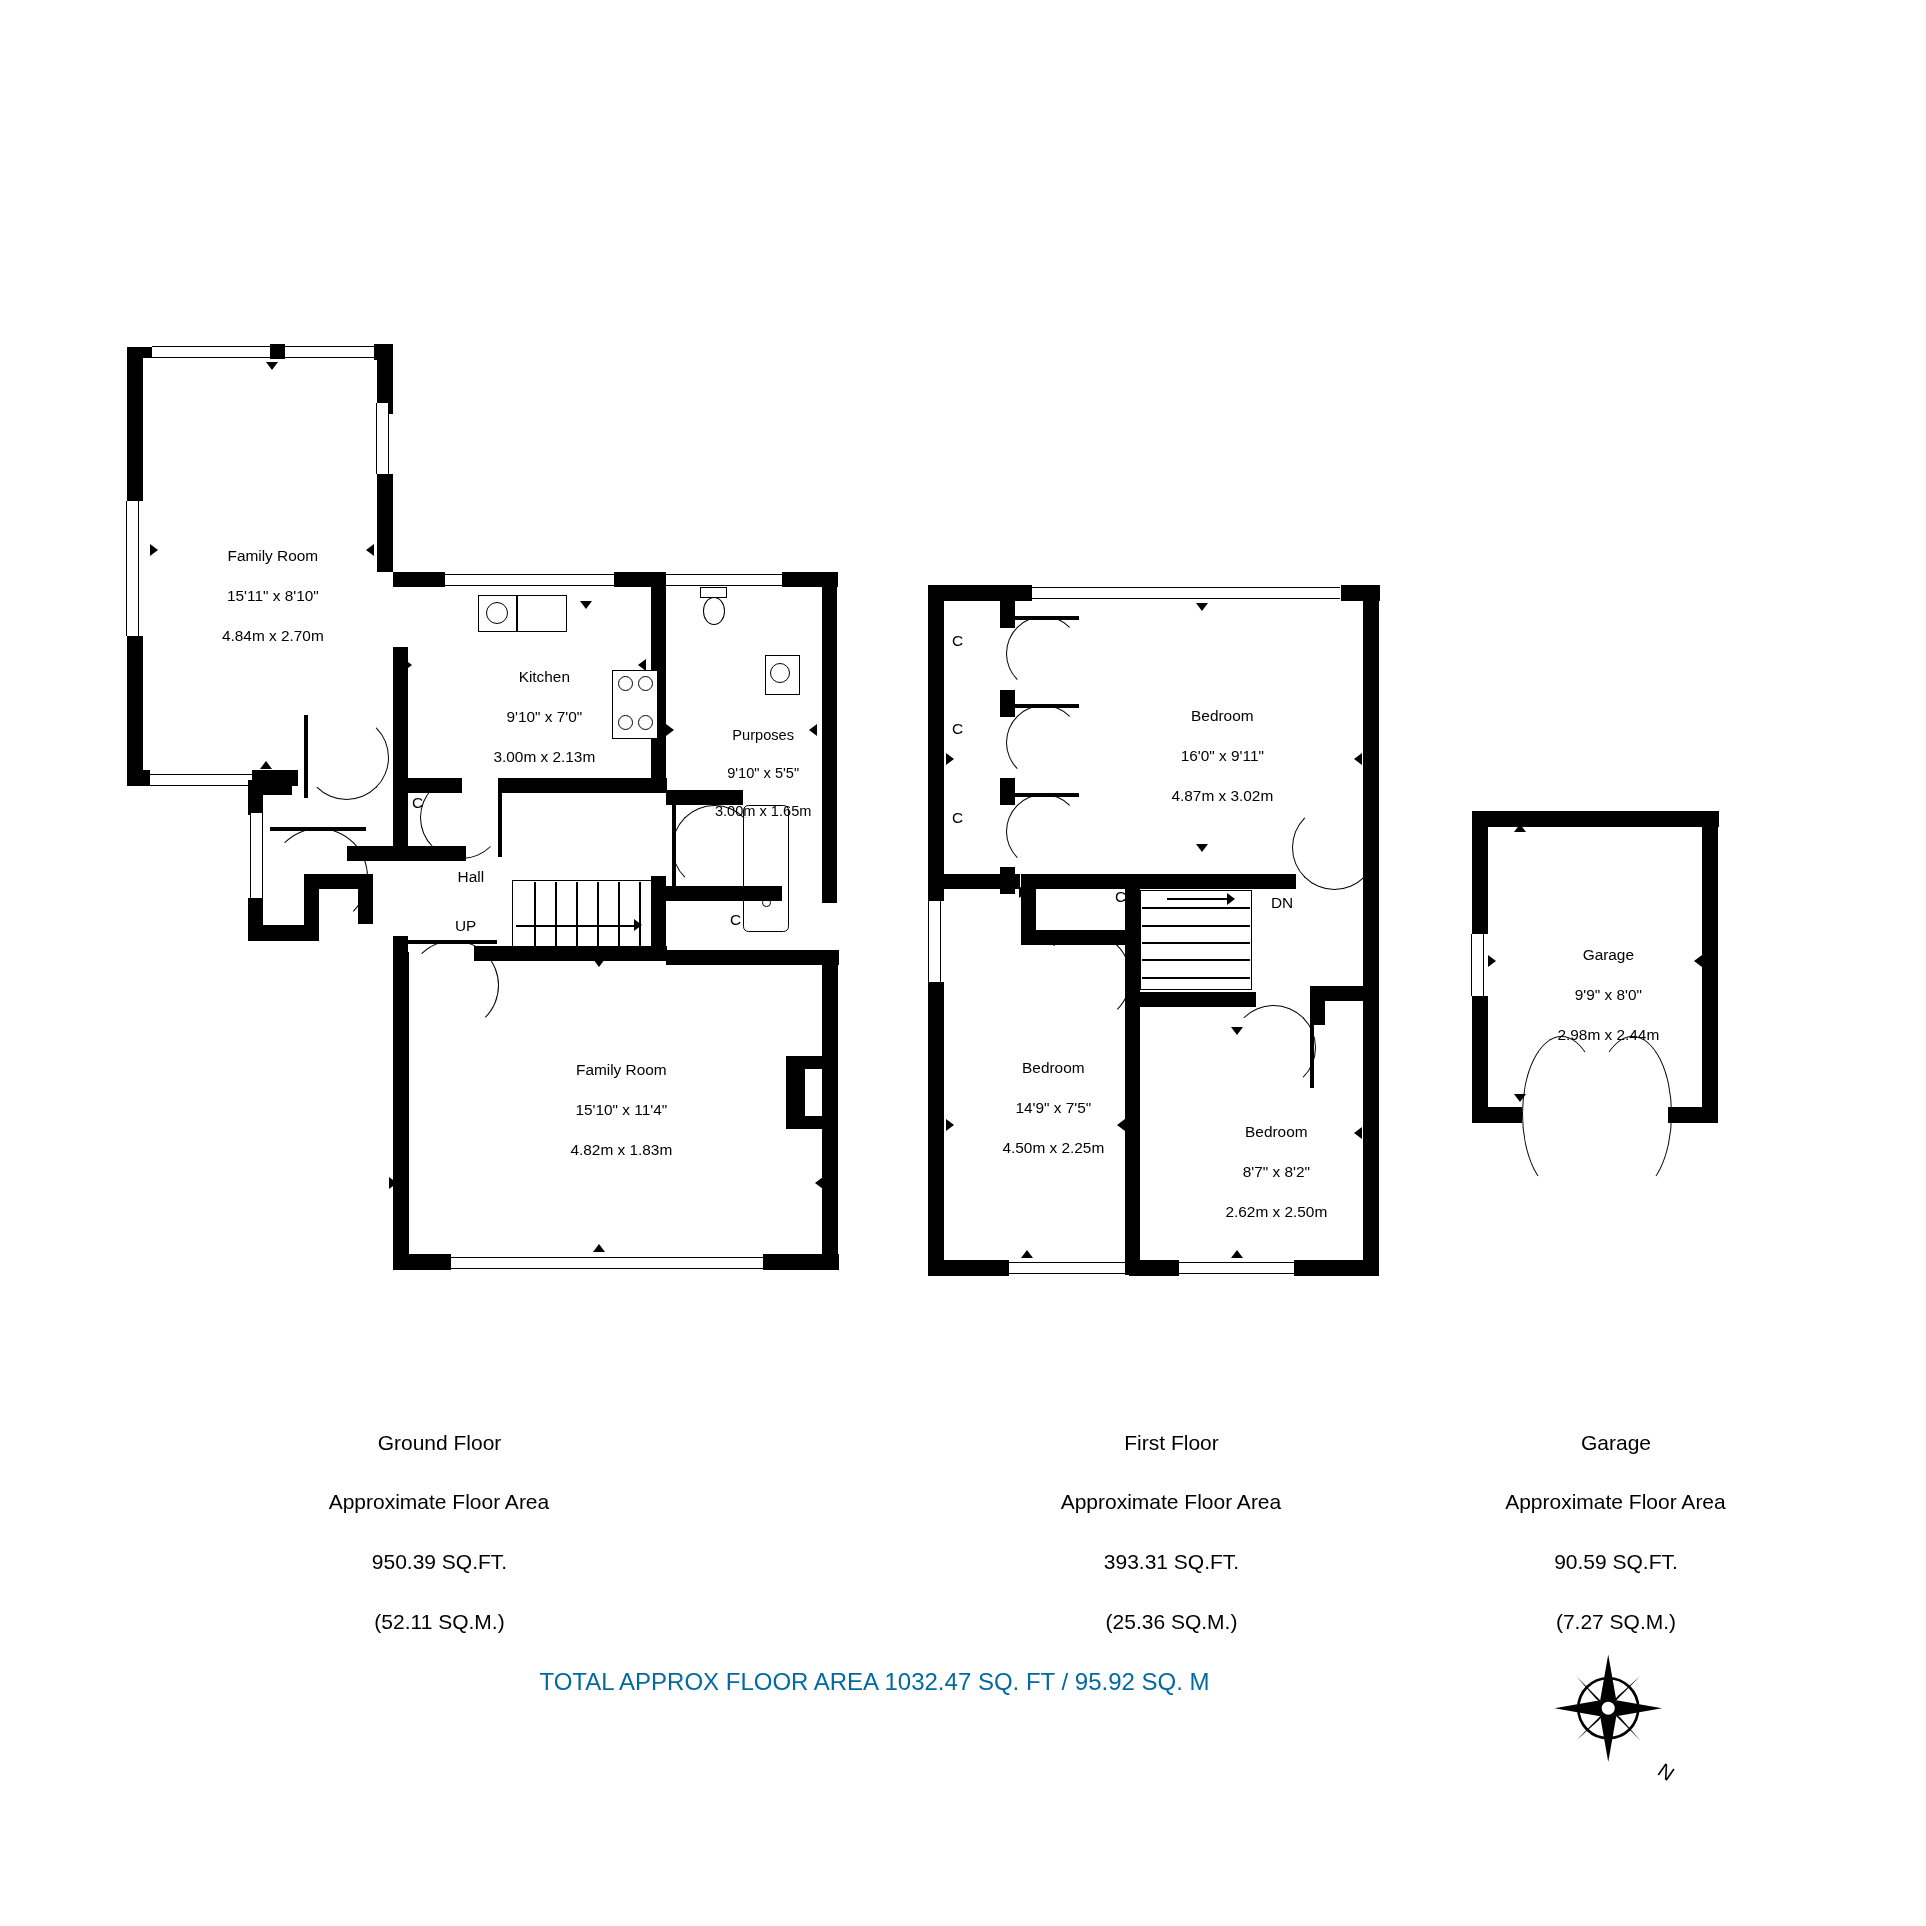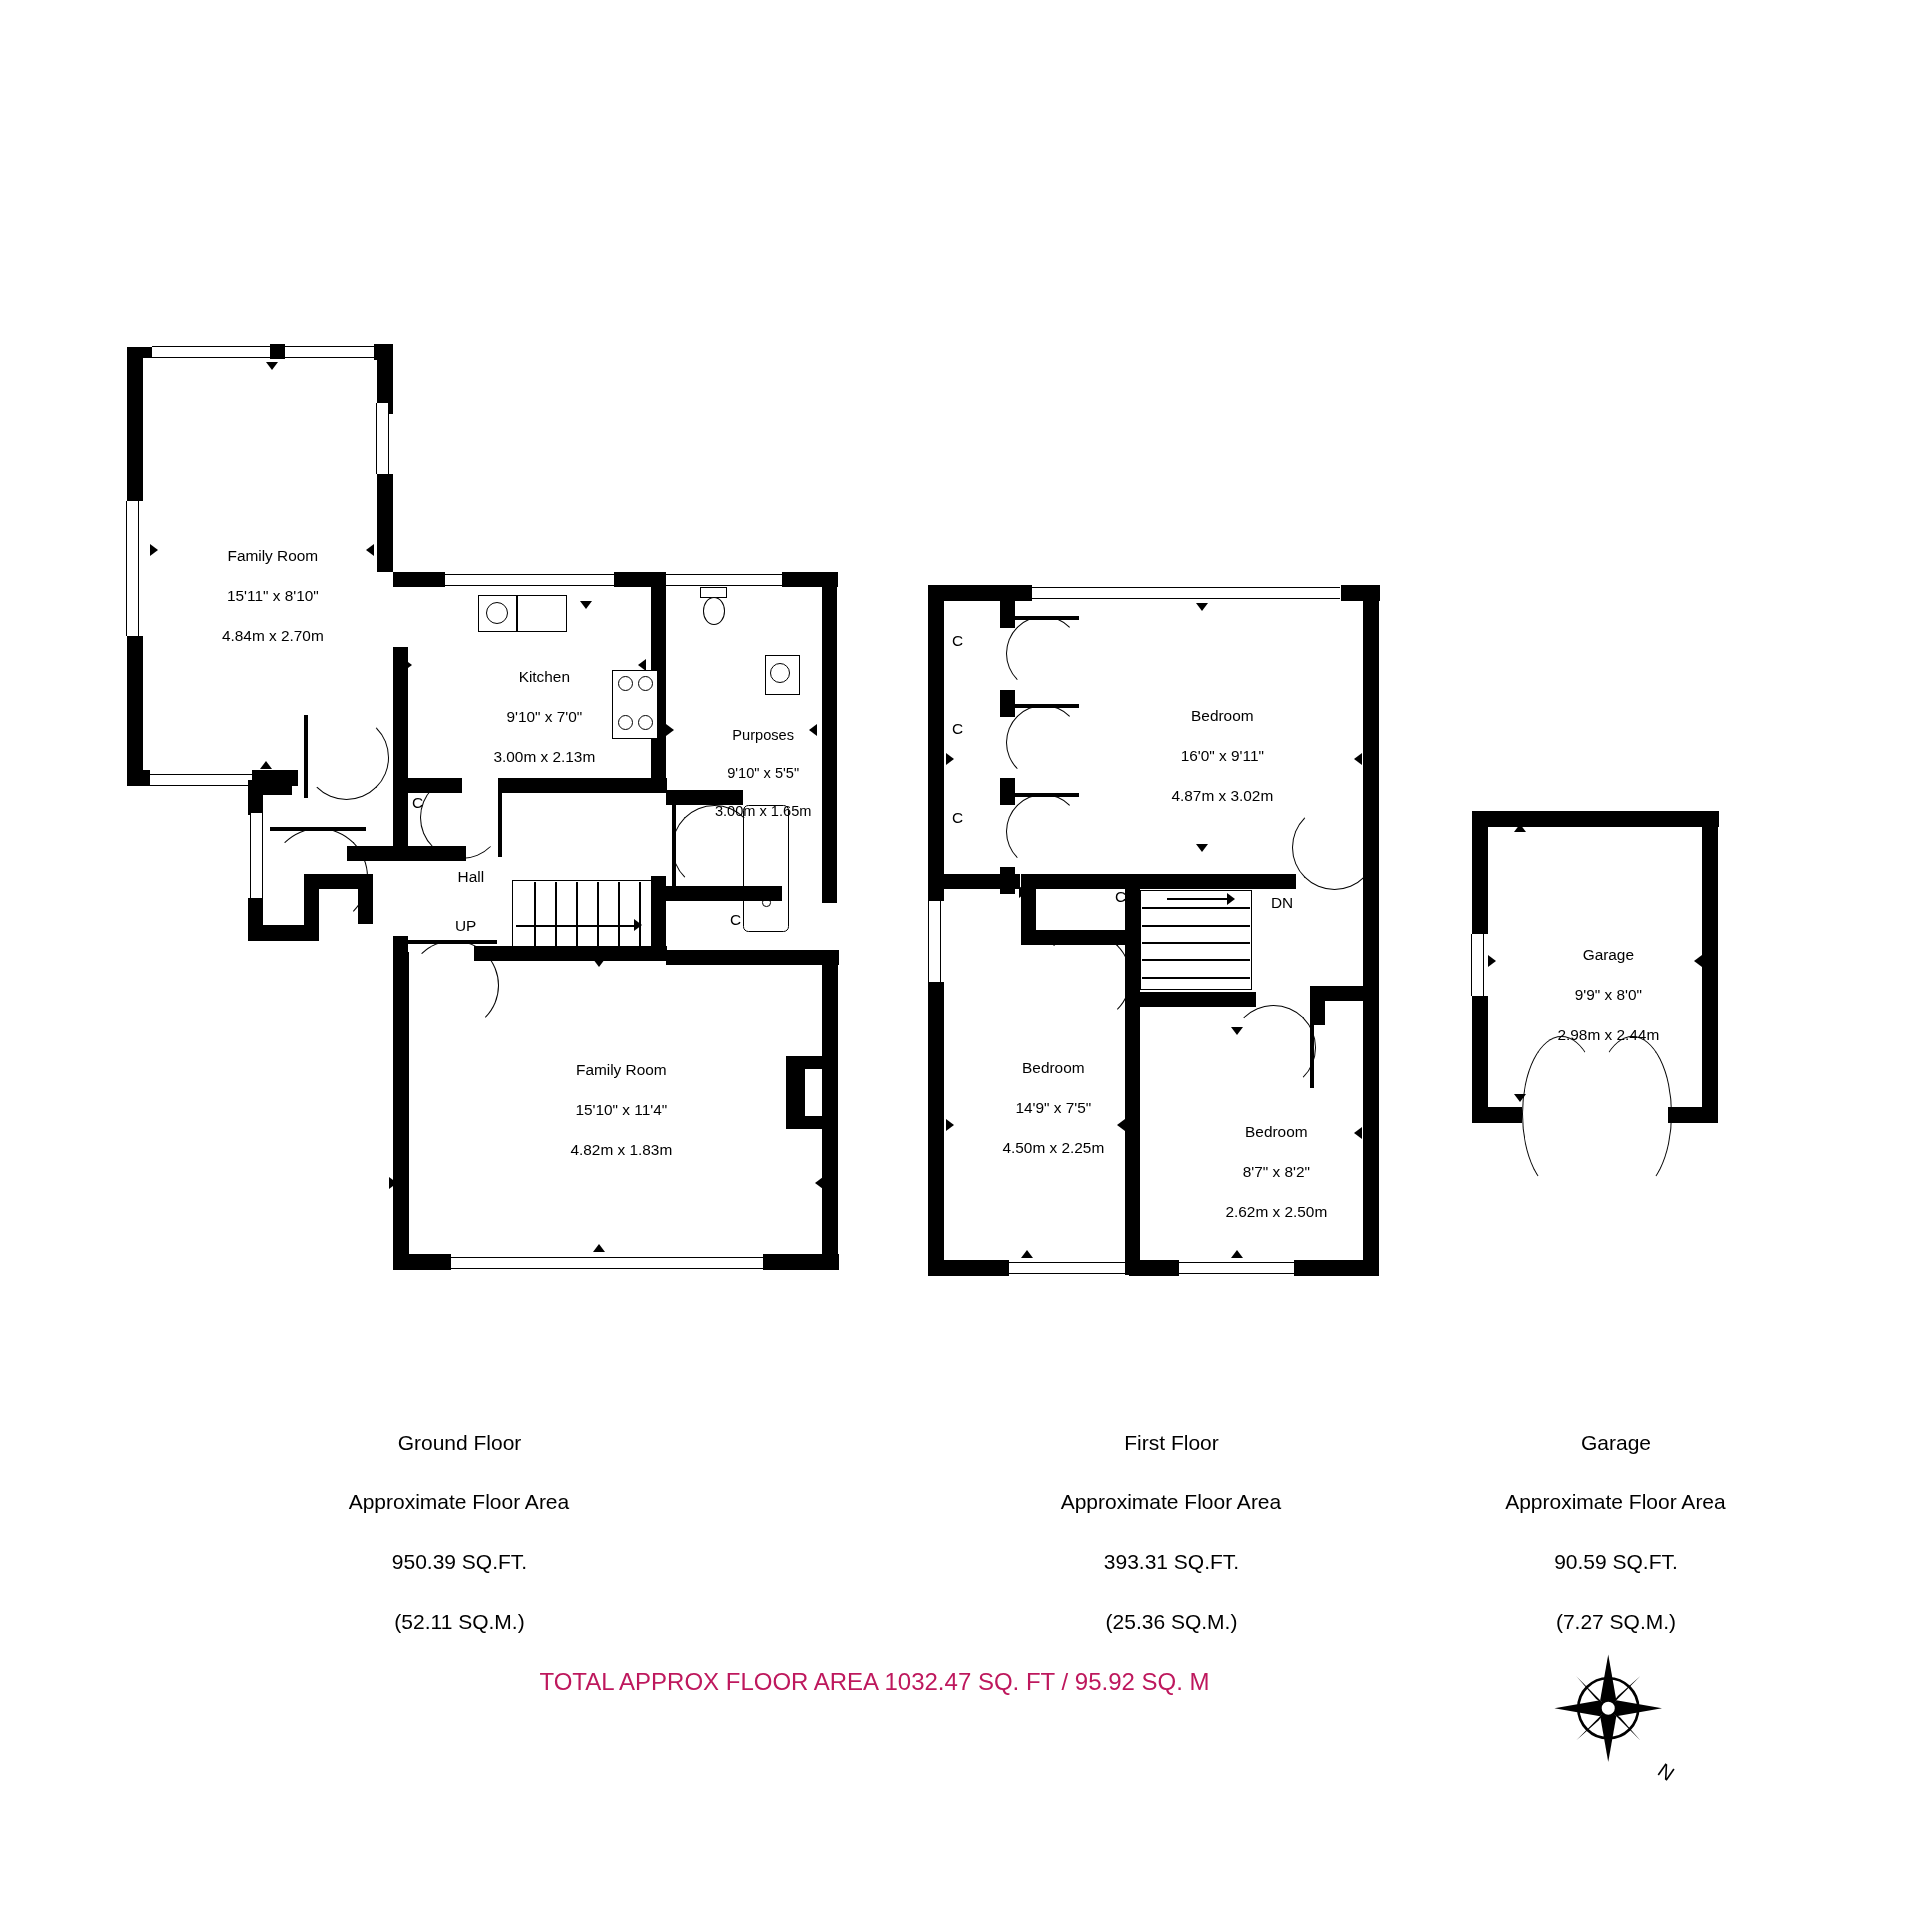--- a/index.html
+++ b/index.html
@@ -81,21 +81,21 @@
     text-align: center;
     font-size: 21px;
     line-height: 1.42;
     white-space: pre;
     color: #000;
   }
   .total-line1 {
     position: absolute;
     text-align: center;
     font-size: 24px;
-    color: #be185d;
+    color: #0369a1;
     white-space: pre;
   }
   .total-line2 {
     position: absolute;
     text-align: center;
     font-size: 22.3px;
     color: #000;
     white-space: pre;
   }
   
@@ -276,21 +276,21 @@
     <div class="label" style="left:439px;top:1040px;width:339px;">
       <span>Family Room</span><br>
       <span>15'10" x 11'4"</span><br>
       <span>4.82m x 1.83m</span>
     </div>
     <div class="tri tri-r" style="left:389px;top:1177px;"></div>
     <div class="tri tri-l" style="left:815px;top:1177px;"></div>
     <div class="tri tri-u" style="left:593px;top:1244px;"></div>
     <div class="tri tri-d" style="left:593px;top:959px;"></div>
 
-    <div class="floor-caption" style="left:288px;top:1398px;width:308px;">
+    <div class="floor-caption" style="left:268px;top:1398px;width:308px;">
       <span>Ground Floor</span><br>
       <span>Approximate Floor Area</span><br>
       <span>950.39 SQ.FT.</span><br>
       <span>(52.11 SQ.M.)</span>
     </div>
   </div>
 
   <div>
 
     <div class="wall" style="left:928px;top:585px;width:104px;height:16px;"></div>

